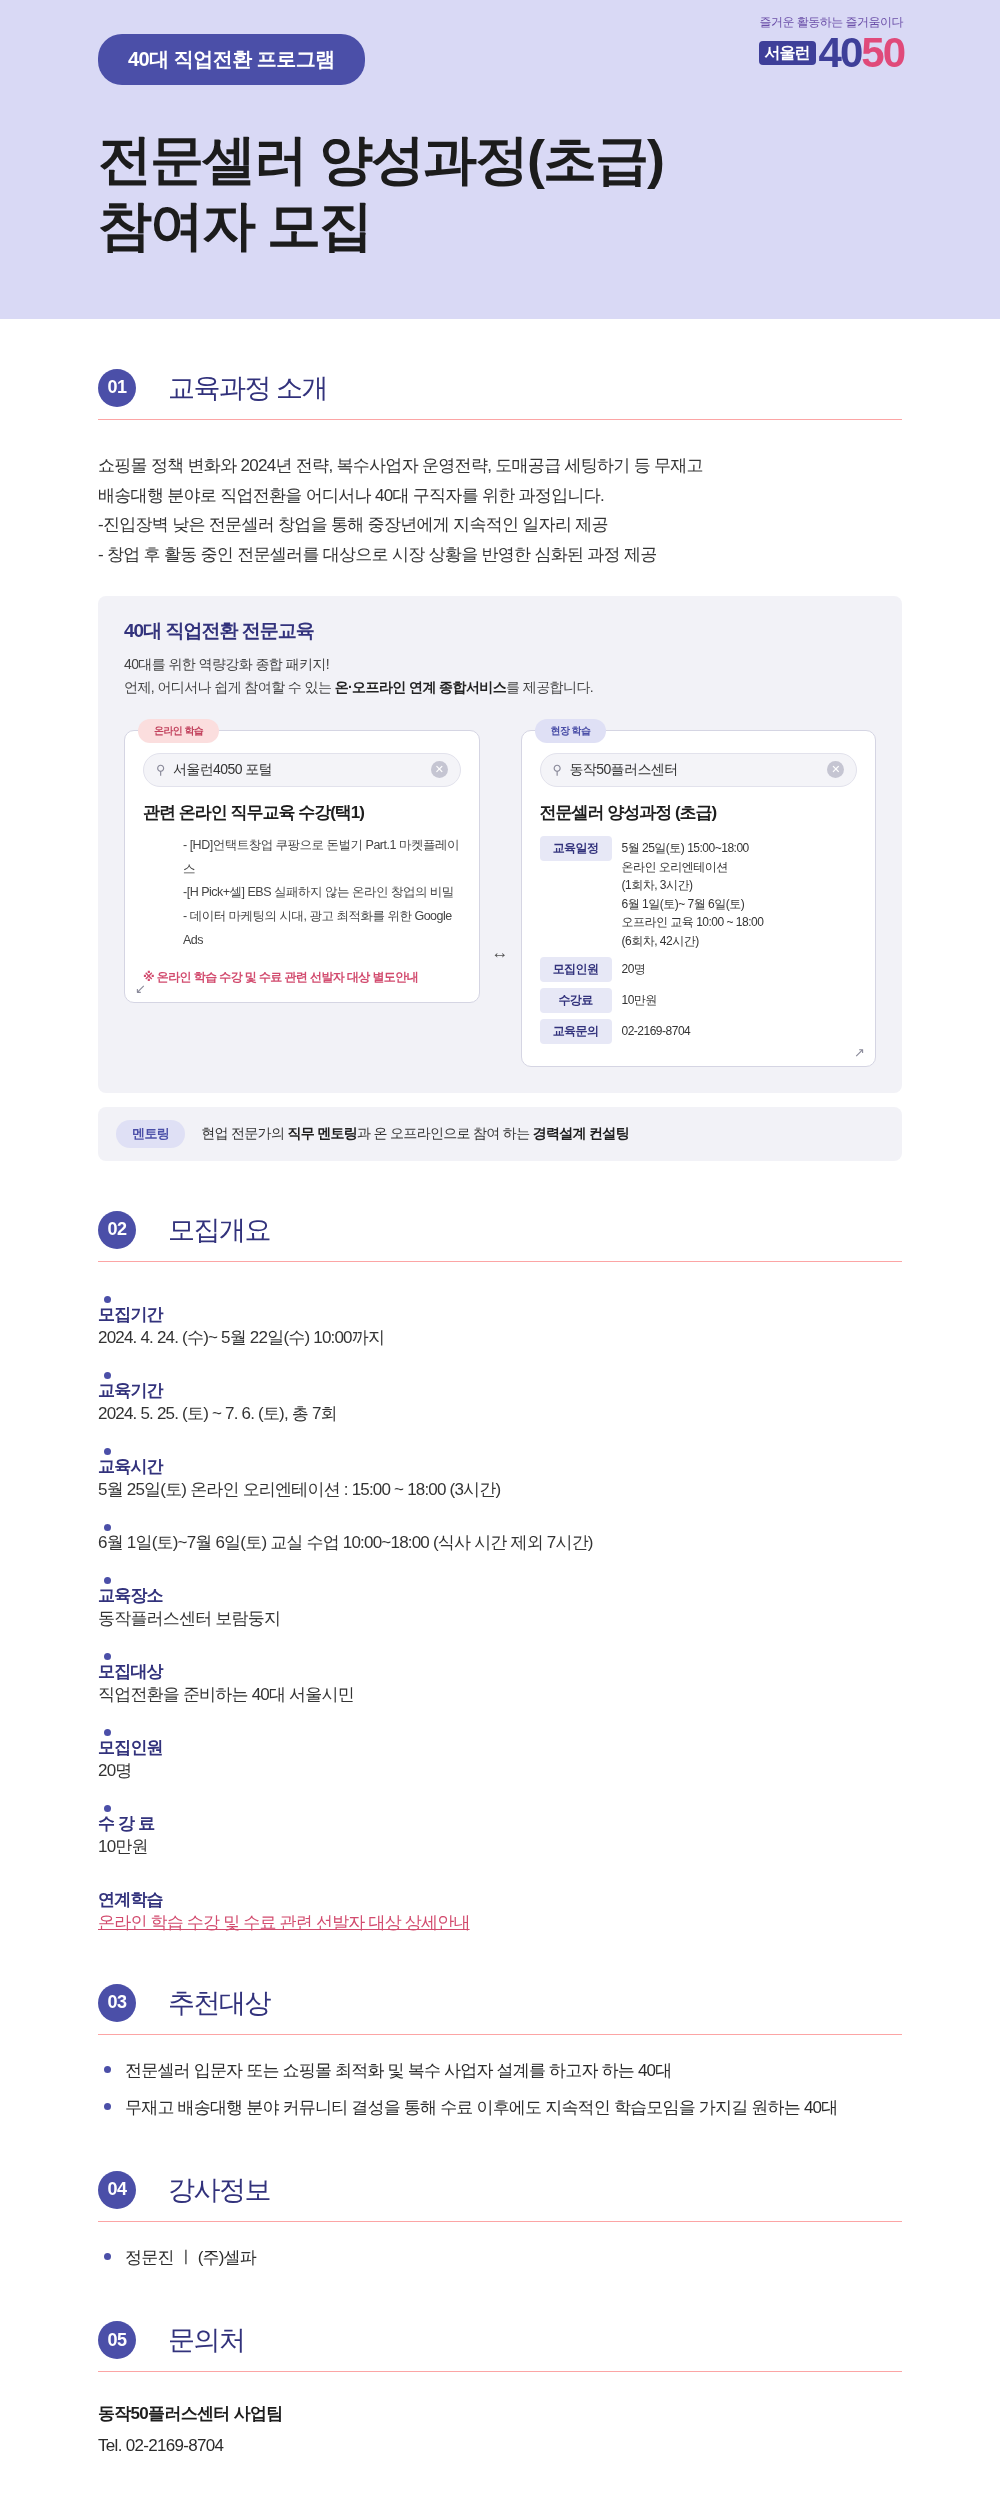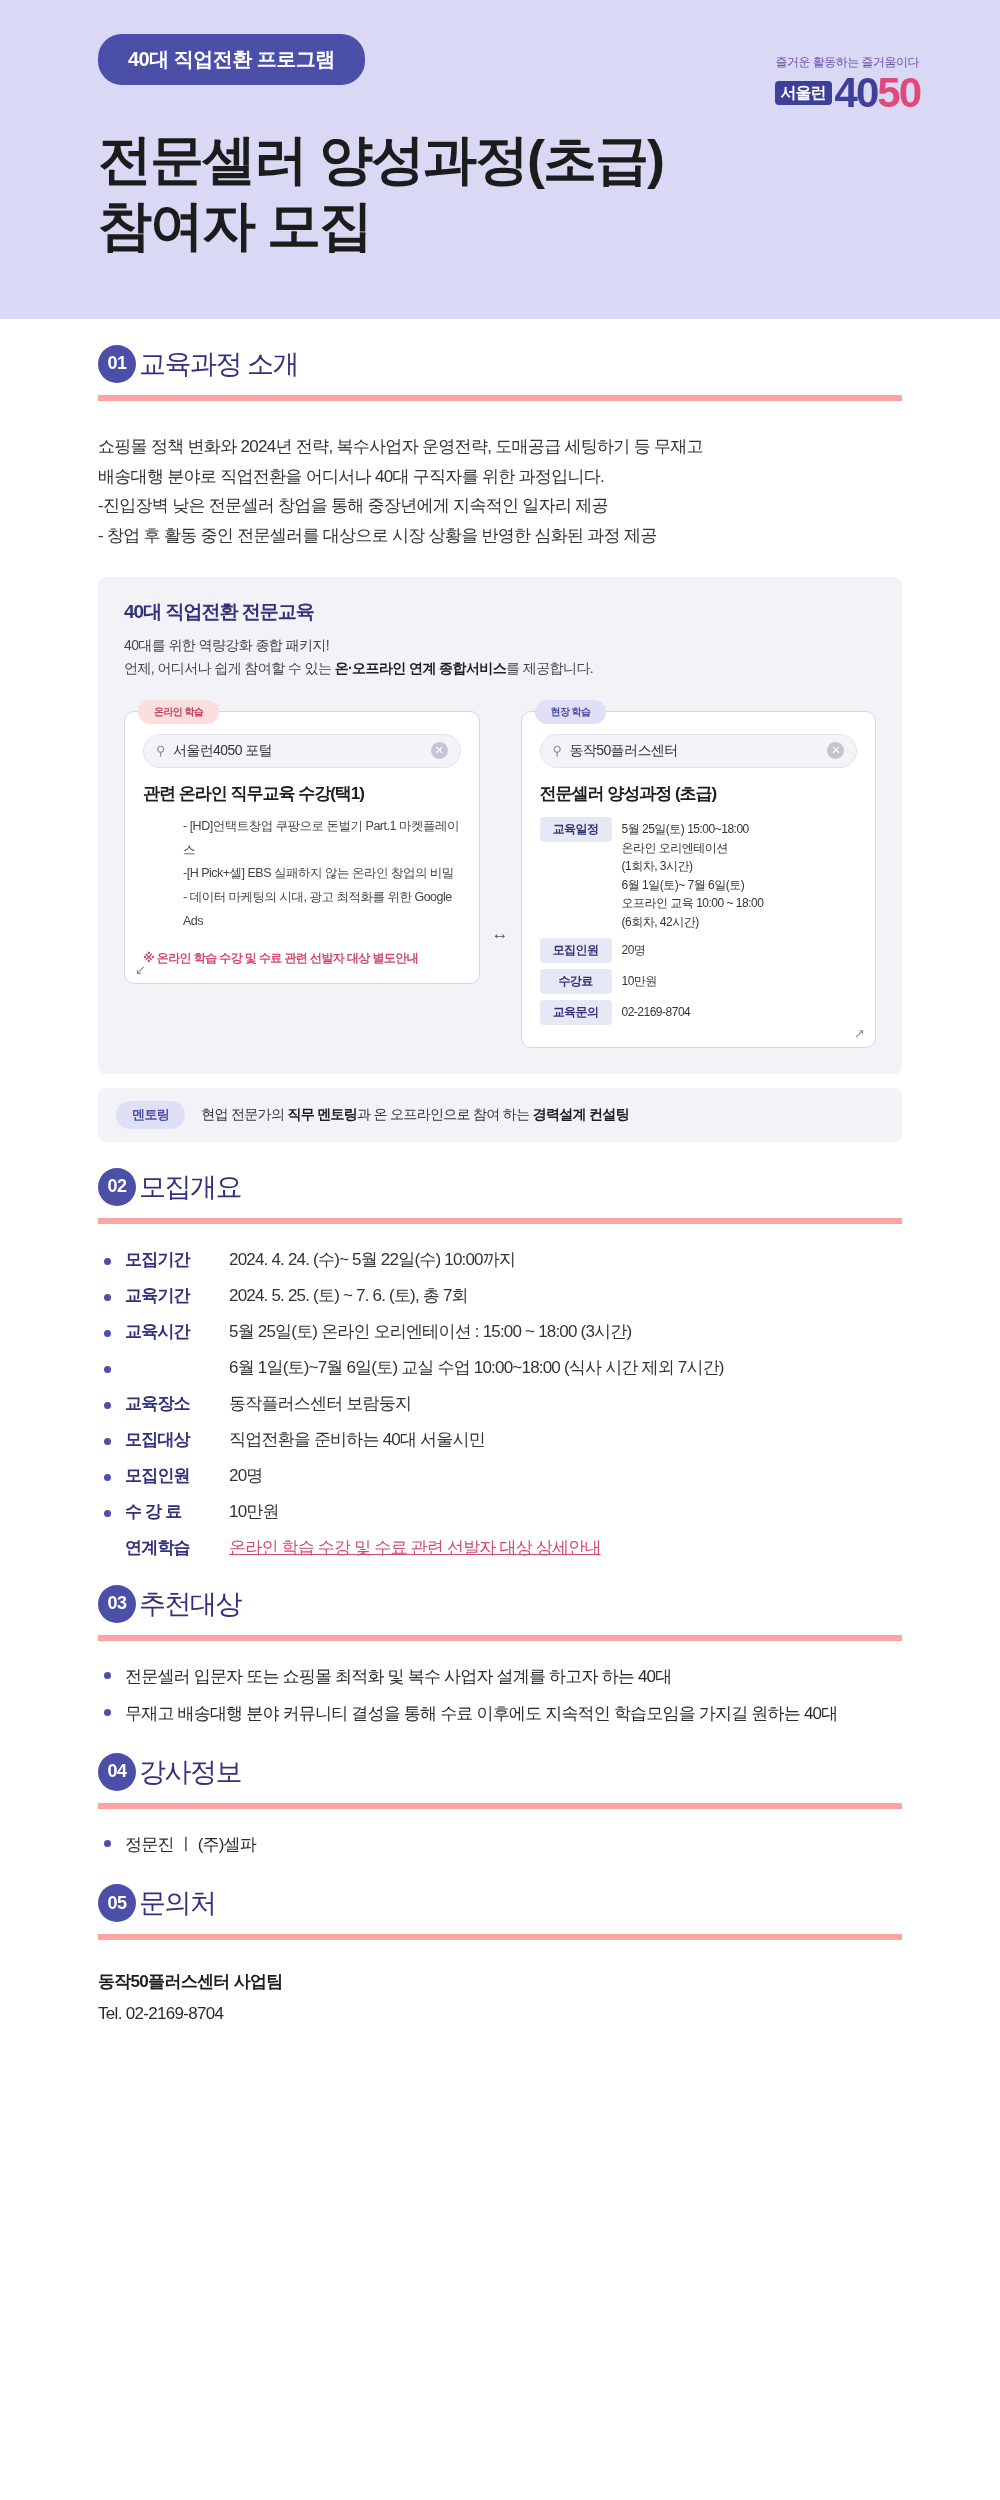--- a/index.html
+++ b/index.html
@@ -24,24 +24,23 @@
     background:#4b4fa8;
     color:#ffffff;
     font-size:20px;
     font-weight:bold;
     padding:12px 30px;
     border-radius:24px;
     letter-spacing:-0.5px;
   }
   .logo {
     position:absolute;
-    right:80px;
+    right:96px;
     top:14px;
     text-align:center;
-    margin-top:40px;
   }
   .logo-top {
     font-size:12px;
     color:#6b4fa8;
     letter-spacing:-0.5px;
     margin-bottom:1px;
   }
   .logo-row { display:flex; align-items:center; }
   .logo-seoul {
     background:#3e3f99;
@@ -71,24 +70,24 @@
     color:#1c1c1c;
     letter-spacing:-2px;
   }
   .hero-title span { display:block; }
 
   
   .content { padding:0 98px 60px 98px; }
   .sec-head {
     display:flex;
     align-items:center;
-    gap:3px;
-    margin-top:26px;
+    gap:32px;
+    margin-top:50px;
     padding-bottom:12px;
-    border-bottom:6px solid #fca5a5;
+    border-bottom:1px solid #fca5a5;
   }
   .sec-num {
     width:38px; height:38px;
     border-radius:50%;
     background:#4b4fa8;
     color:#fff;
     font-size:18px;
     font-weight:bold;
     display:flex; align-items:center; justify-content:center;
     letter-spacing:-0.5px;
@@ -245,20 +244,21 @@
   .mentor-txt b { color:#1d1d1d; }
 
   
   .infolist { margin-top:24px; }
   .inforow {
     display:flex;
     align-items:flex-start;
     margin-bottom:13px;
     font-size:17px;
     letter-spacing:-0.8px;
+    flex-direction:column;
   }
   .dot {
     width:7px;height:7px;border-radius:50%;
     background:#4b4fa8;
     margin:10px 14px 0 6px;
     flex:none;
   }
   .dot.blank { background:transparent; }
   .ilabel {
     width:104px;

